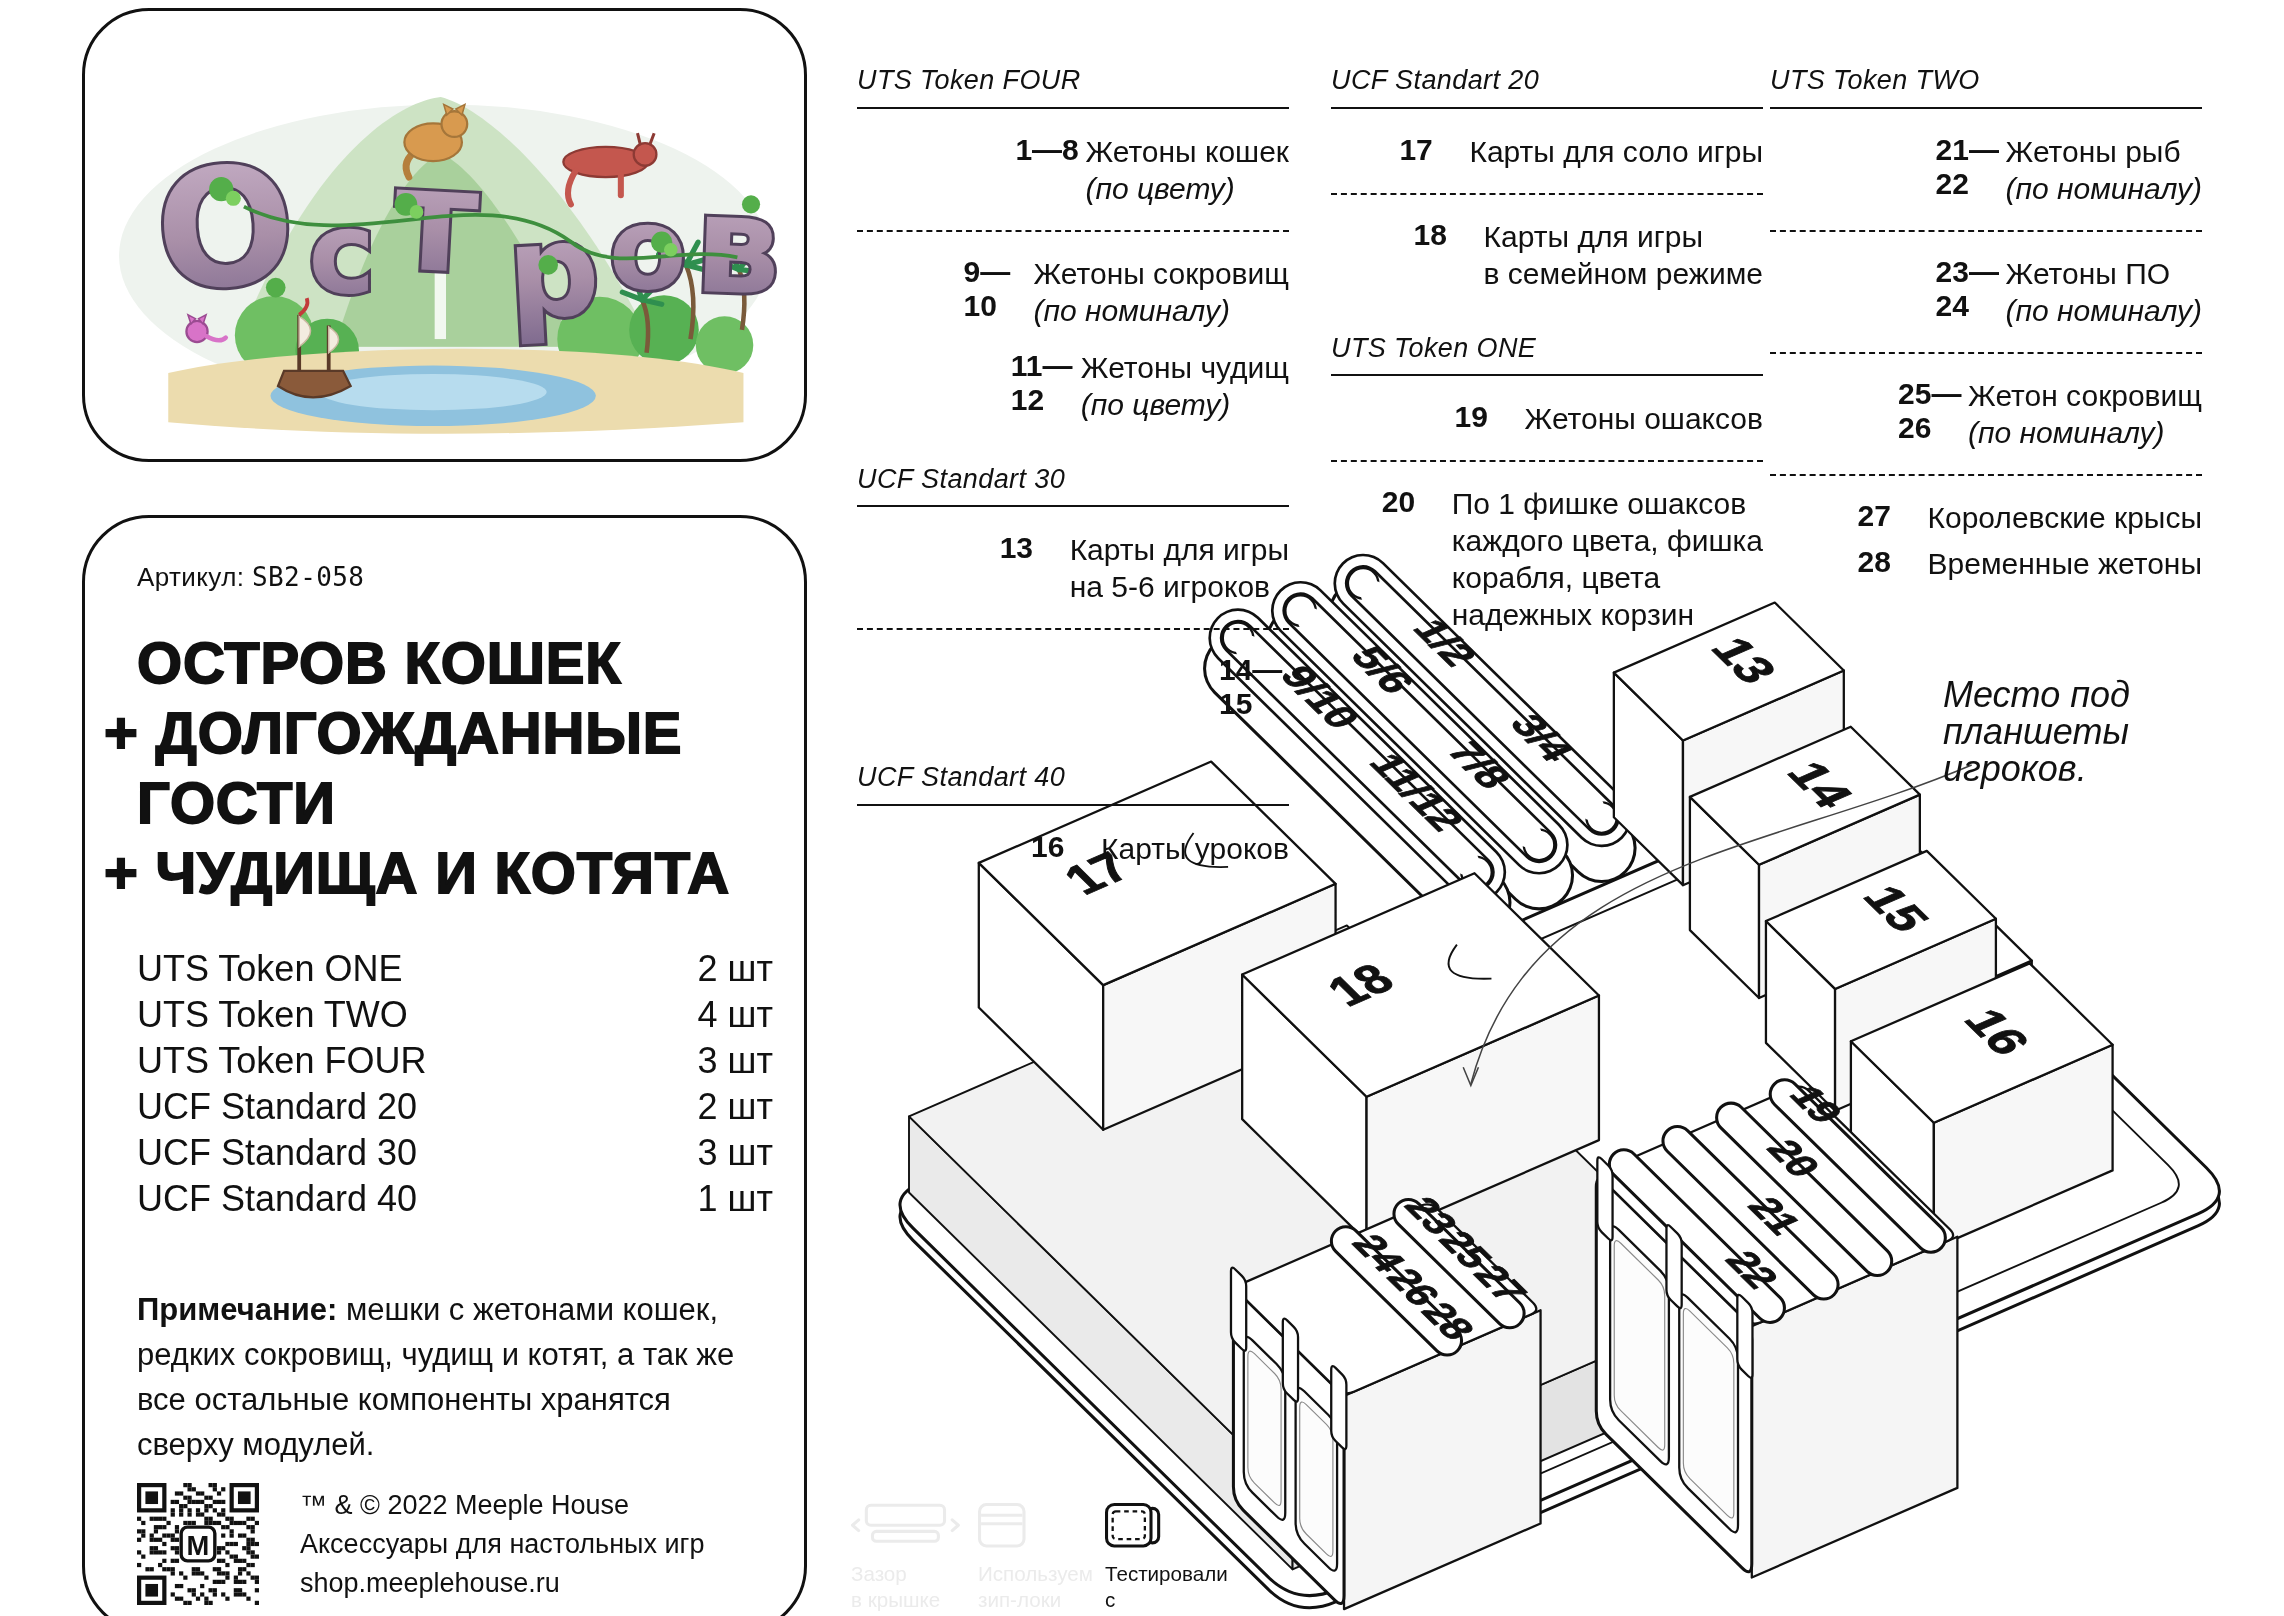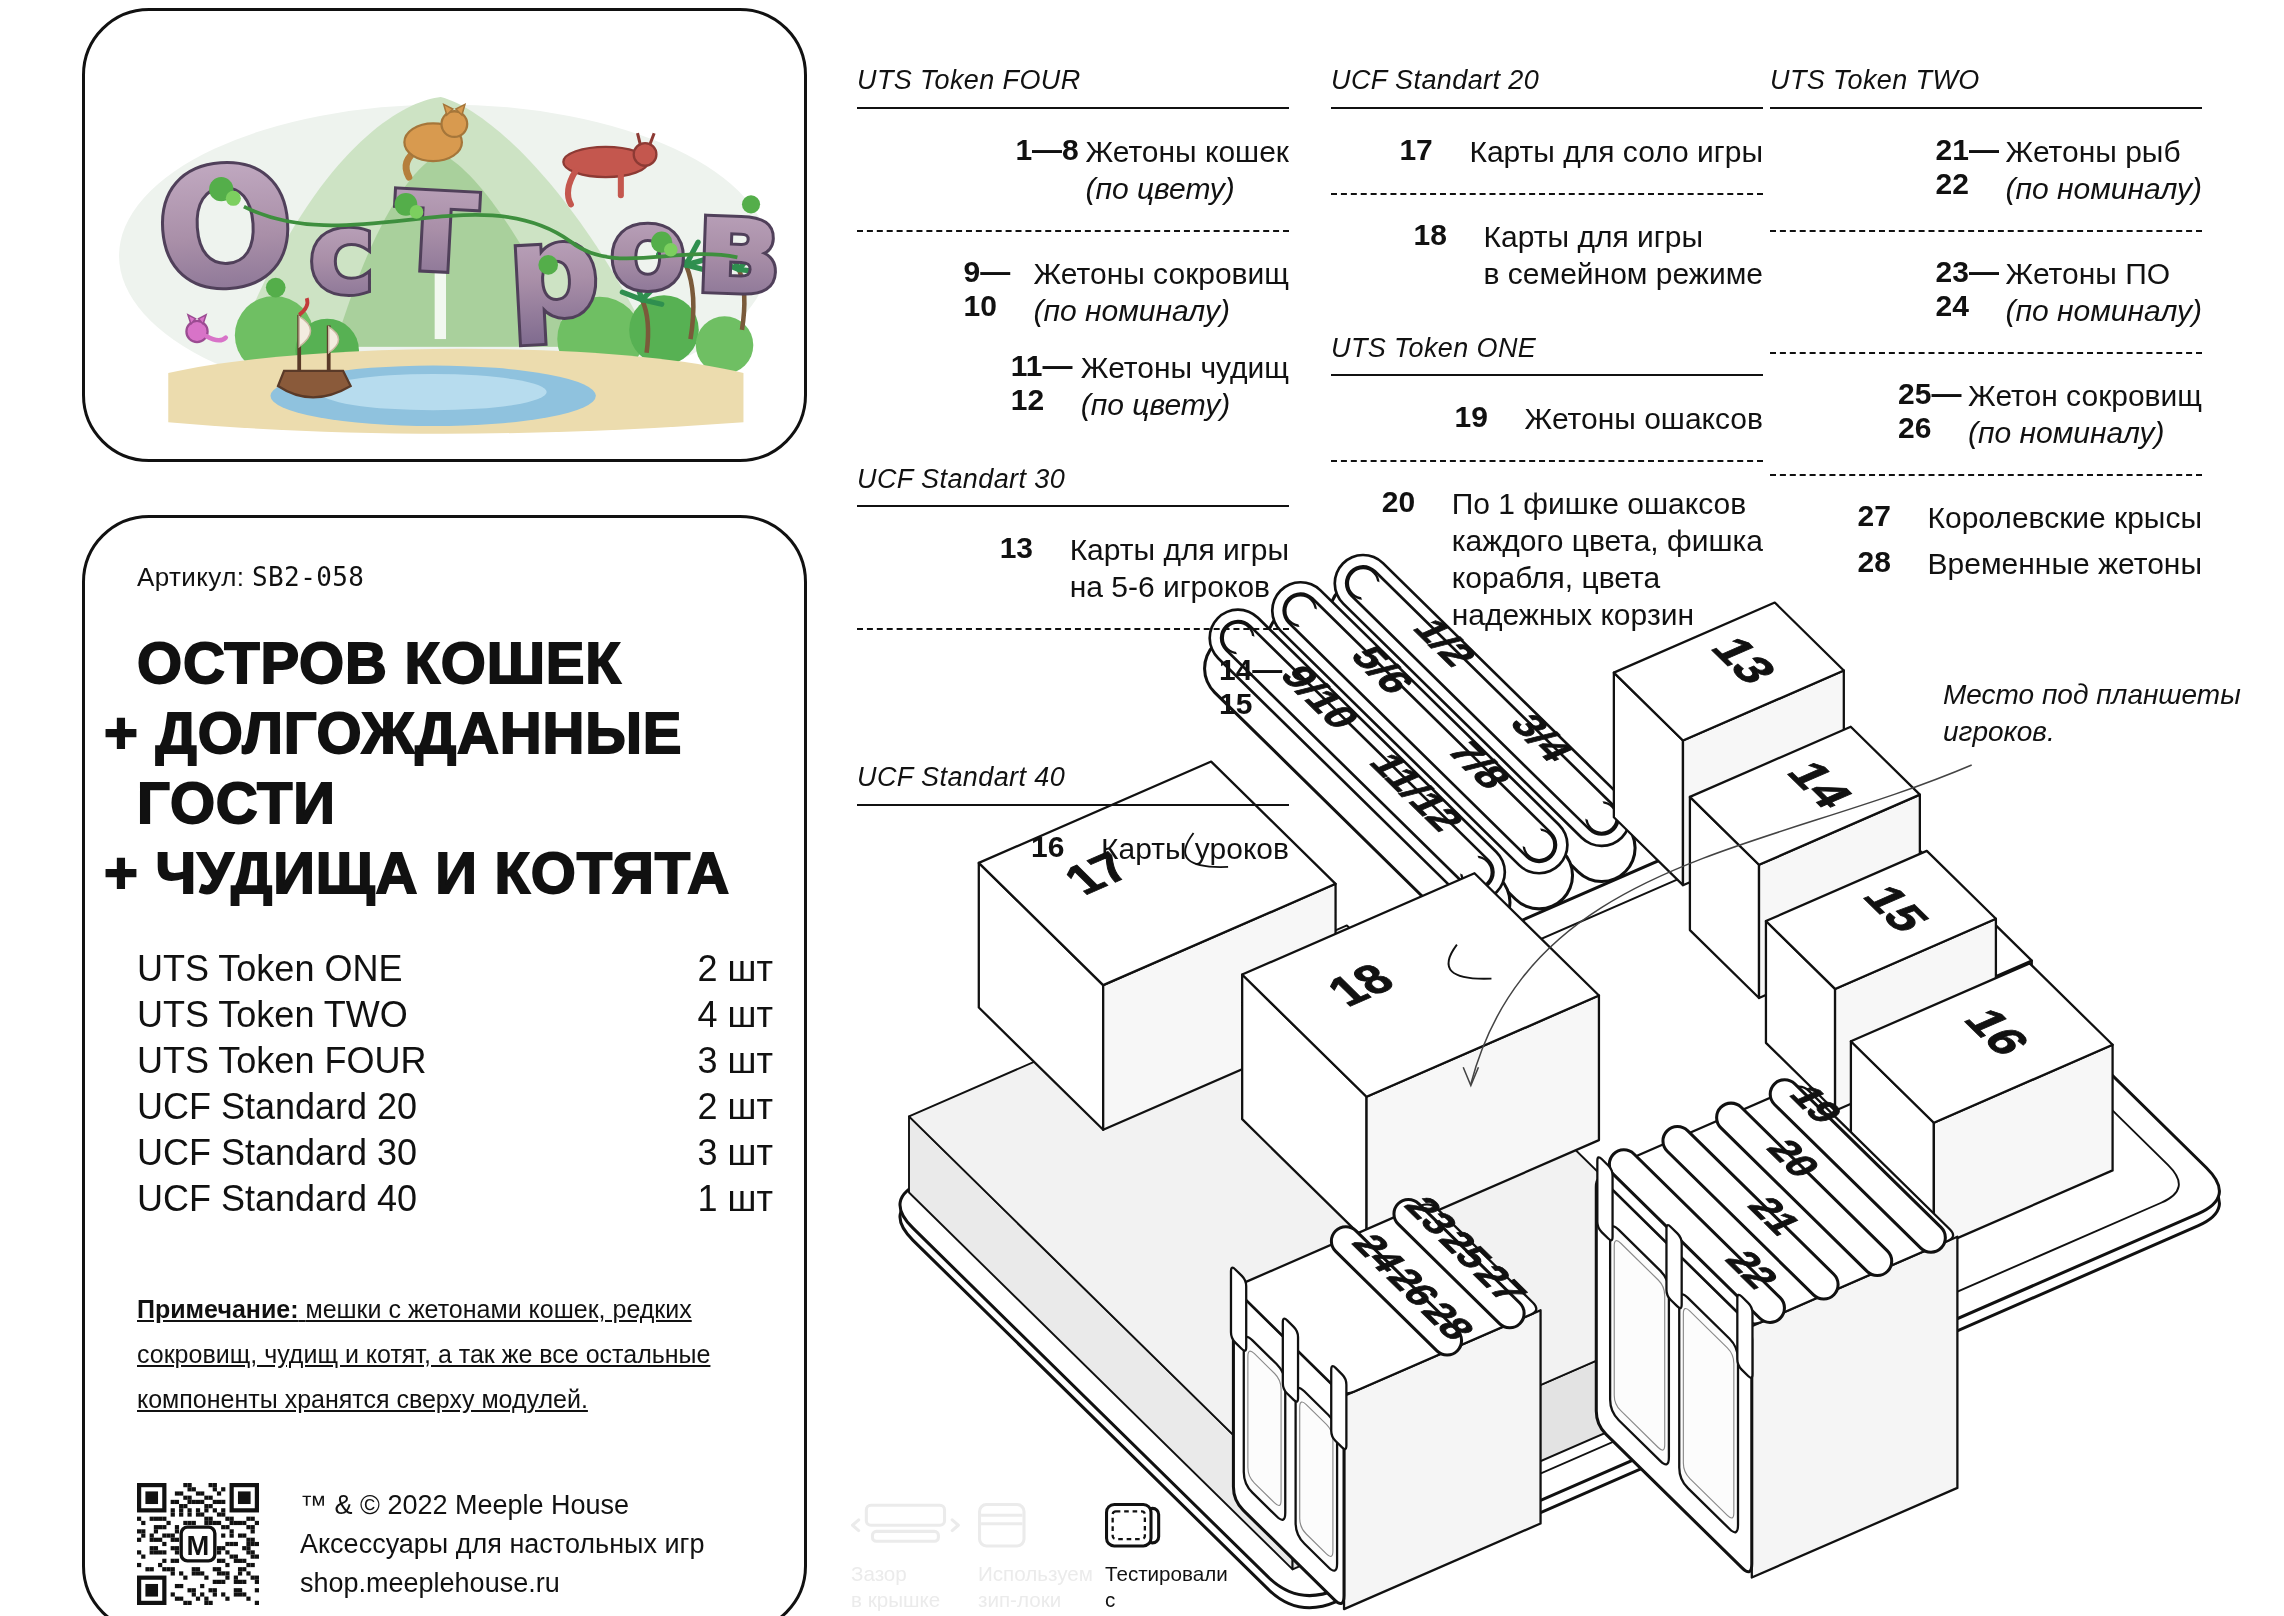--- a/index.html
+++ b/index.html
@@ -10,40 +10,40 @@
   #logo-card{top:7.6px;height:454px;overflow:hidden;}
   #logo-card svg{display:block;width:100%;height:100%;}
   #info-card{top:515px;height:1118px;padding:44px 43px 0 52px;}
   .article{font-size:26px;letter-spacing:0.4px;}
   .mono{font-family:"DejaVu Sans Mono","Liberation Mono",monospace;}
   .ptitle{margin-top:35px;font-weight:700;font-size:58px;line-height:70px;letter-spacing:0.8px;-webkit-text-stroke:1.8px #111;}
   .tl{white-space:nowrap;}
   .tl.hang{text-indent:-33px;}
   .components{margin-top:38px;font-size:36px;width:636px;}
   .crow{display:flex;justify-content:space-between;line-height:46px;}
-  .note{margin-top:65px;font-size:25px;line-height:45px;width:636px;text-decoration:underline;}
+  .note{margin-top:65px;font-size:31px;line-height:45px;width:636px;}
   .note b{font-weight:700;}
   .cfooter{position:absolute;left:52px;top:965px;display:flex;gap:41px;align-items:center;}
   #qr{width:122px;height:122px;}
   .copy{font-size:27px;line-height:39px;}
   
   .col{position:absolute;top:65px;width:432px;font-size:30px;background:transparent;z-index:3;}
   #col1{left:857px;} #col2{left:1331px;} #col3{left:1770px;}
   .col-h{font-style:italic;font-size:27px;padding-bottom:10.7px;border-bottom:2.3px solid #111;margin-bottom:24px;letter-spacing:0.4px;}
   .col-h.mt{margin-top:41px;}
   .item{display:flex;margin-bottom:20px;justify-content:flex-end;}
   .item .num{flex:0 0 70px;font-weight:700;}
   .item .txt{line-height:37px;}
   .it{font-style:italic;}
   .dash{border-top:2.3px dashed #111;margin:23px 0;}
   .tight{margin-bottom:9px;}
   
   #iso{position:absolute;left:0;top:0;width:2284px;height:1616px;pointer-events:none;z-index:1;}
   #iso text{font-family:"Liberation Sans","DejaVu Sans",sans-serif;}
-  .annot{position:absolute;left:1943px;top:676px;font-style:italic;font-size:28px;line-height:37px;z-index:3;}
+  .annot{position:absolute;left:1943px;top:676px;font-style:italic;font-size:36px;line-height:37px;z-index:3;}
   
   .ficons{position:absolute;left:851px;top:1503px;display:flex;z-index:3;}
   .ficon{width:127px;}
   .ficon svg{display:block;height:46px;}
   .fcap{font-size:20.6px;line-height:26px;margin-top:12px;}
   .ghost .fcap{color:#ebebeb;}
 </style>
 </head>
 <body>
 

